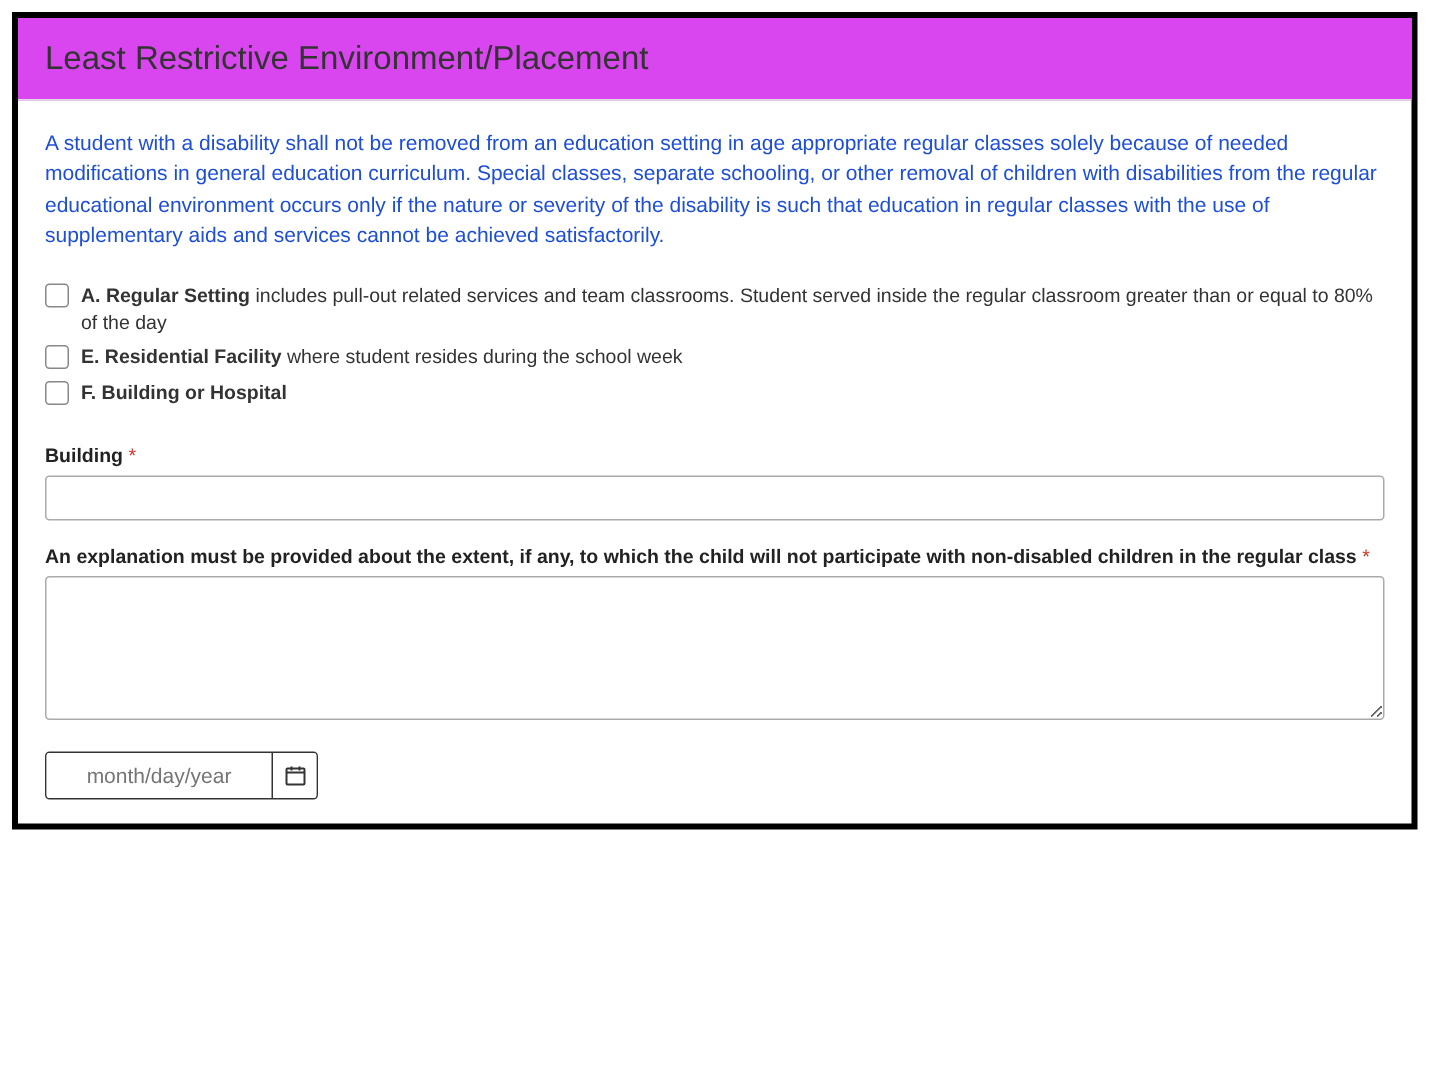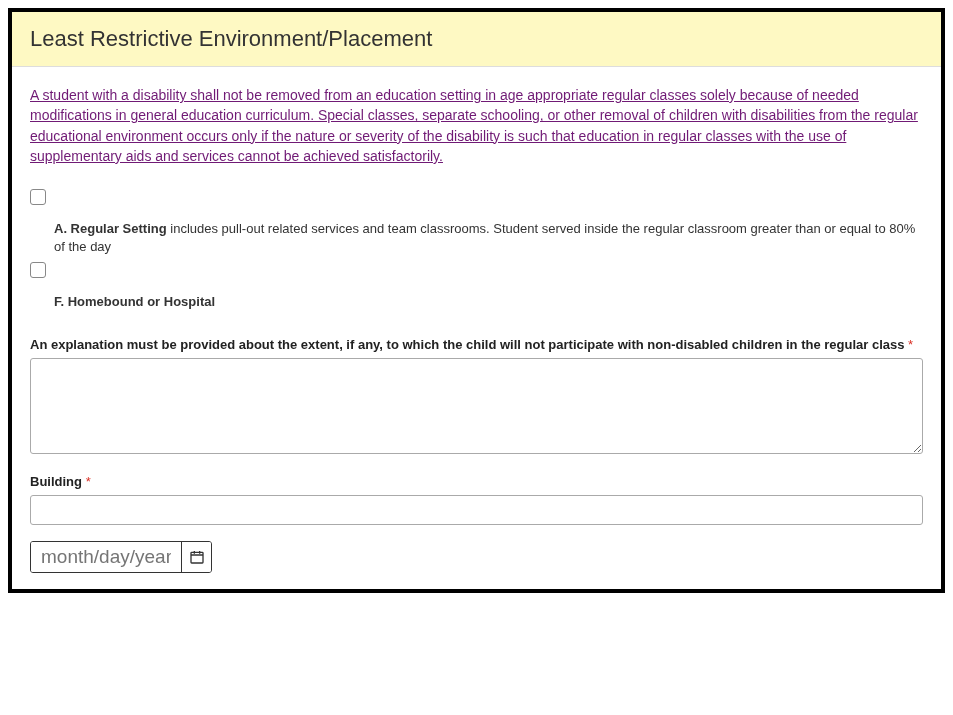--- a/index.html
+++ b/index.html
@@ -8,39 +8,38 @@
       background: #fff;
       padding: 8px;
     }
     .frame {
       width: 937px;
       border: 4px solid #000;
       background: #fff;
       overflow: hidden;
     }
     .header {
-      background: #fef9c3;
+      background: #d946ef;
       padding: 14px 18px;
       border-bottom: 1px solid #ddd;
     }
     .header h1 {
       font-size: 22px;
       font-weight: 400;
       color: #333;
     }
     .content {
       padding: 18px 18px 0 18px;
       color: #333;
     }
     .intro {
       font-size: 14px;
       line-height: 1.45;
-      color: #701a75;
+      color: #1d4ed8;
       margin-bottom: 22px;
-      text-decoration: underline;
     }
     .section-label {
       font-size: 13px;
       font-weight: 700;
       color: #222;
       margin-bottom: 10px;
     }
     .req { color: #d93025; font-weight: 400; }
     .options { margin-bottom: 26px; }
     .option-row {
@@ -55,21 +54,21 @@
       flex: 0 0 auto;
       width: 16px;
       height: 16px;
       border: 1.5px solid #888;
       border-radius: 3px;
       margin-right: 8px;
       margin-top: 1px;
       background: #fff;
       cursor: pointer;
     }
-    .option-text { flex: 1; margin-top: 32px; }
+    .option-text { flex: 1; }
     .option-text .lead { font-weight: 700; }
     .field-block { margin-bottom: 16px; }
     .field-label {
       font-size: 13px;
       font-weight: 700;
       color: #222;
       display: block;
       margin-bottom: 6px;
     }
     textarea.big {
@@ -96,21 +95,21 @@
       align-items: stretch;
       border: 1px solid #333;
       border-radius: 3px;
       height: 32px;
       overflow: hidden;
     }
     .date-wrap input {
       border: none;
       outline: none;
       padding: 0 10px;
-      font-size: 19px;
+      font-size: 14px;
       width: 150px;
       text-align: center;
     }
     .date-wrap .cal-btn {
       display: flex;
       align-items: center;
       justify-content: center;
       width: 30px;
       border-left: 1px solid #333;
       cursor: pointer;
@@ -131,38 +130,42 @@
     <p class="intro">A student with a disability shall not be removed from an education setting in age appropriate regular classes solely because of needed modifications in general education curriculum. Special classes, separate schooling, or other removal of children with disabilities from the regular educational environment occurs only if the nature or severity of the disability is such that education in regular classes with the use of supplementary aids and services cannot be achieved satisfactorily.</p>
 
 
     <div class="options">
       <div class="option-row">
         <span class="cb"></span>
         <span class="option-text"><span class="lead">A. Regular Setting</span><span> includes pull-out related services and team classrooms. Student served inside the regular classroom greater than or equal to 80% of the day</span></span>
       </div>
       <div class="option-row">
         <span class="cb"></span>
-        <span class="option-text"><span class="lead">F. Homebound or Hospital</span><span></span></span>
+        <span class="option-text"><span class="lead">E. Residential Facility</span><span> where student resides during the school week</span></span>
       </div>
+      <div class="option-row">
+        <span class="cb"></span>
+        <span class="option-text"><span class="lead">F. Building or Hospital</span><span></span></span>
+      </div>
+    </div>
+
+    <div class="field-block">
+      <span class="field-label">
+        <span>Building</span>
+        <span class="req">*</span>
+      </span>
+      <input type="text" class="text" value="" style="">
     </div>
 
     <div class="field-block">
       <span class="field-label">
         <span>An explanation must be provided about the extent, if any, to which the child will not participate with non-disabled children in the regular class</span>
         <span class="req">*</span>
       </span>
       <textarea class="big" style=""></textarea>
-    </div>
-
-    <div class="field-block">
-      <span class="field-label">
-        <span>Building</span>
-        <span class="req">*</span>
-      </span>
-      <input type="text" class="text" value="" style="">
     </div>
 
     <div class="field-block">
       <span class="date-wrap">
         <input type="text" placeholder="month/day/year" style="">
         <span class="cal-btn">
           <svg viewBox="0 0 24 24" fill="none" stroke="#333" stroke-width="2">
             <rect x="3" y="5" width="18" height="16" rx="1"></rect>
             <line x1="3" y1="9" x2="21" y2="9"></line>
             <line x1="8" y1="3" x2="8" y2="7"></line>

